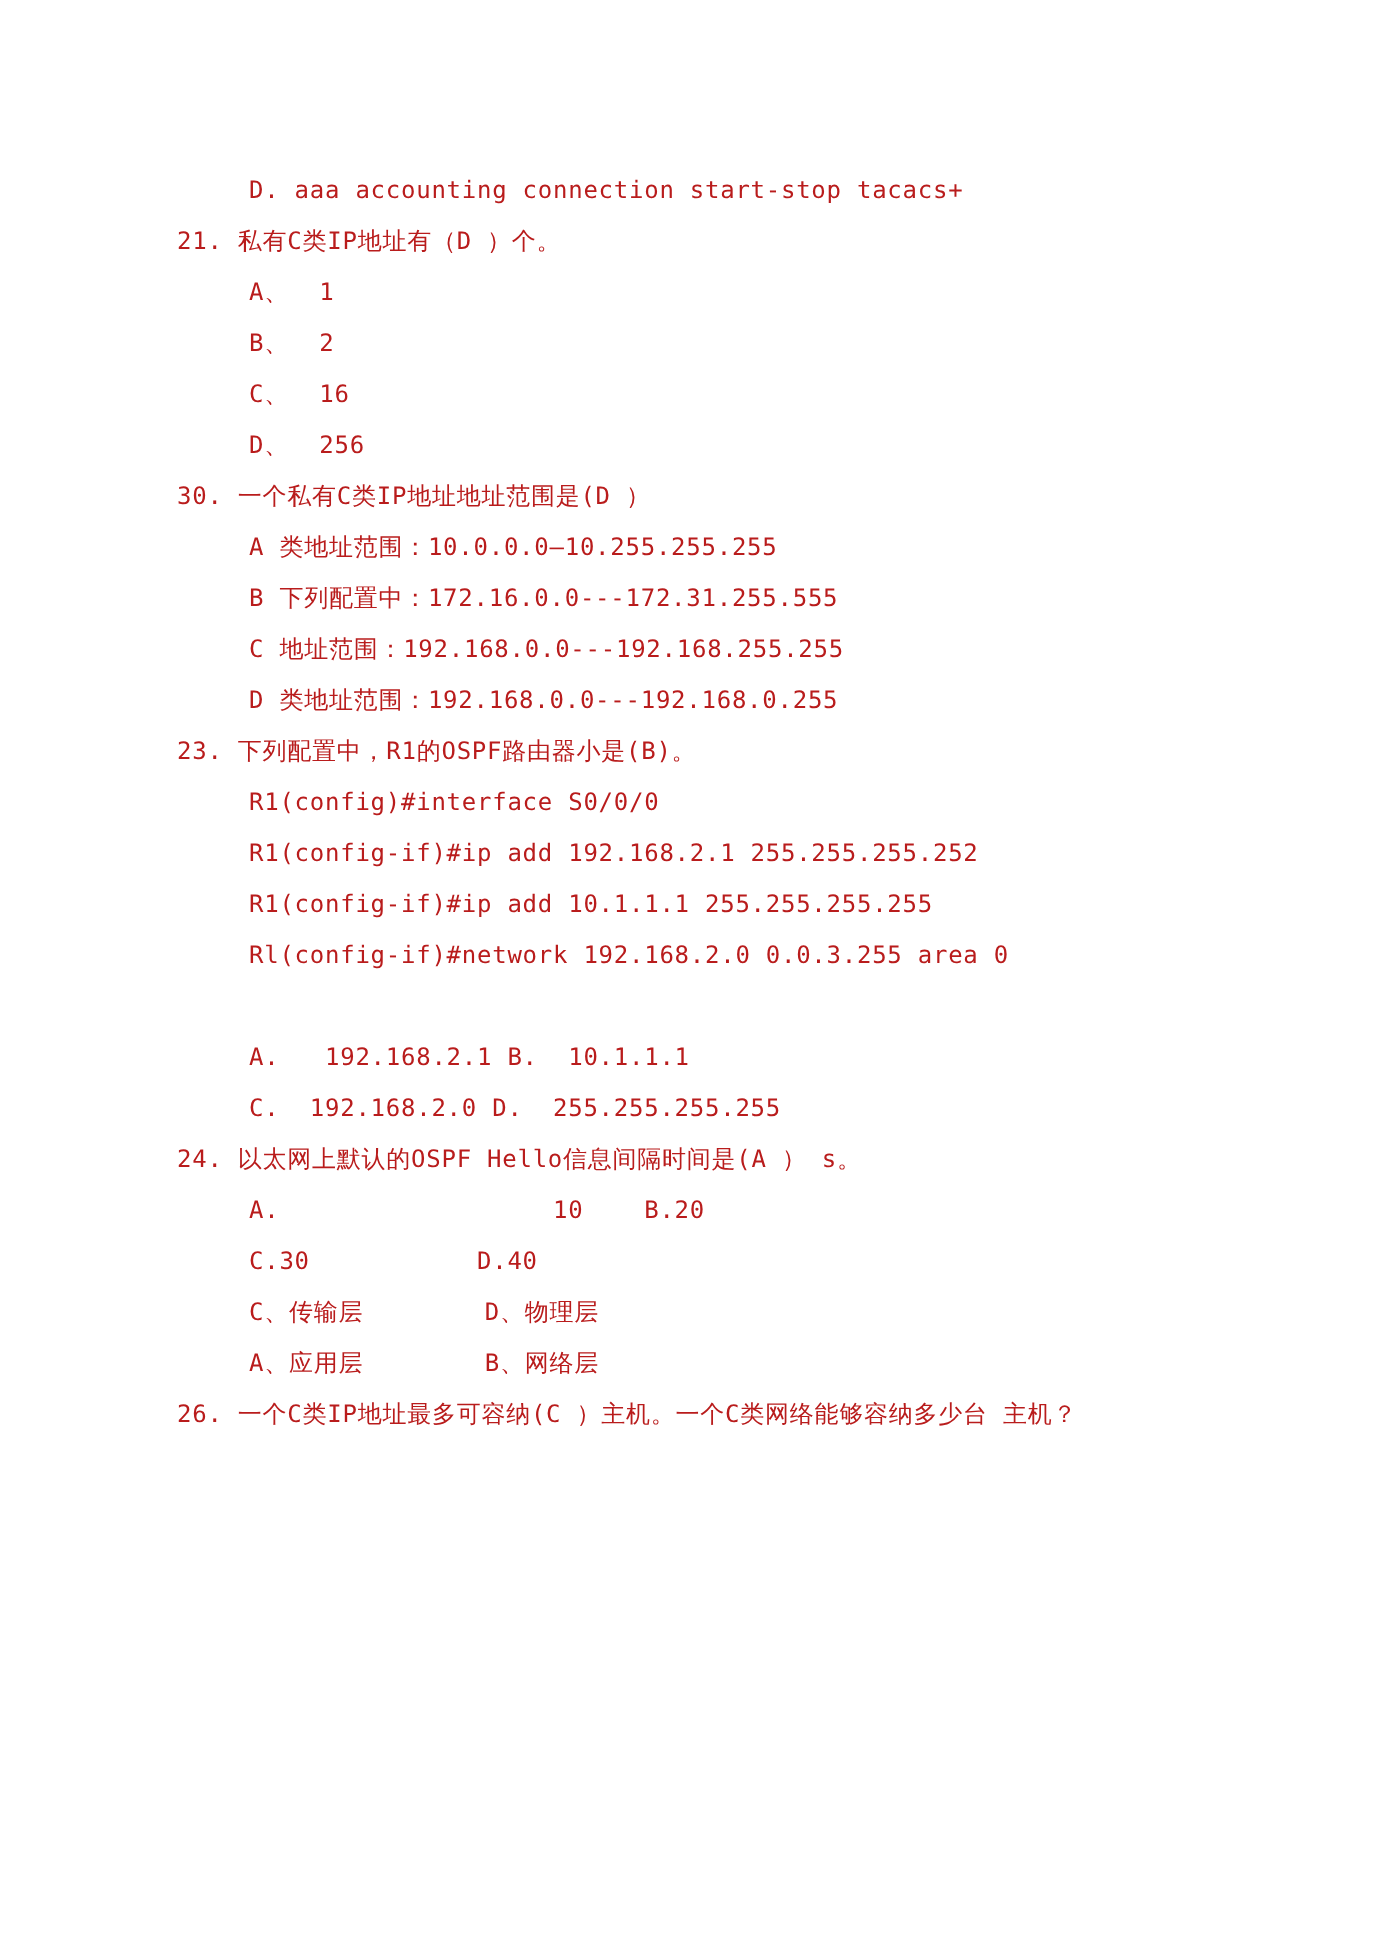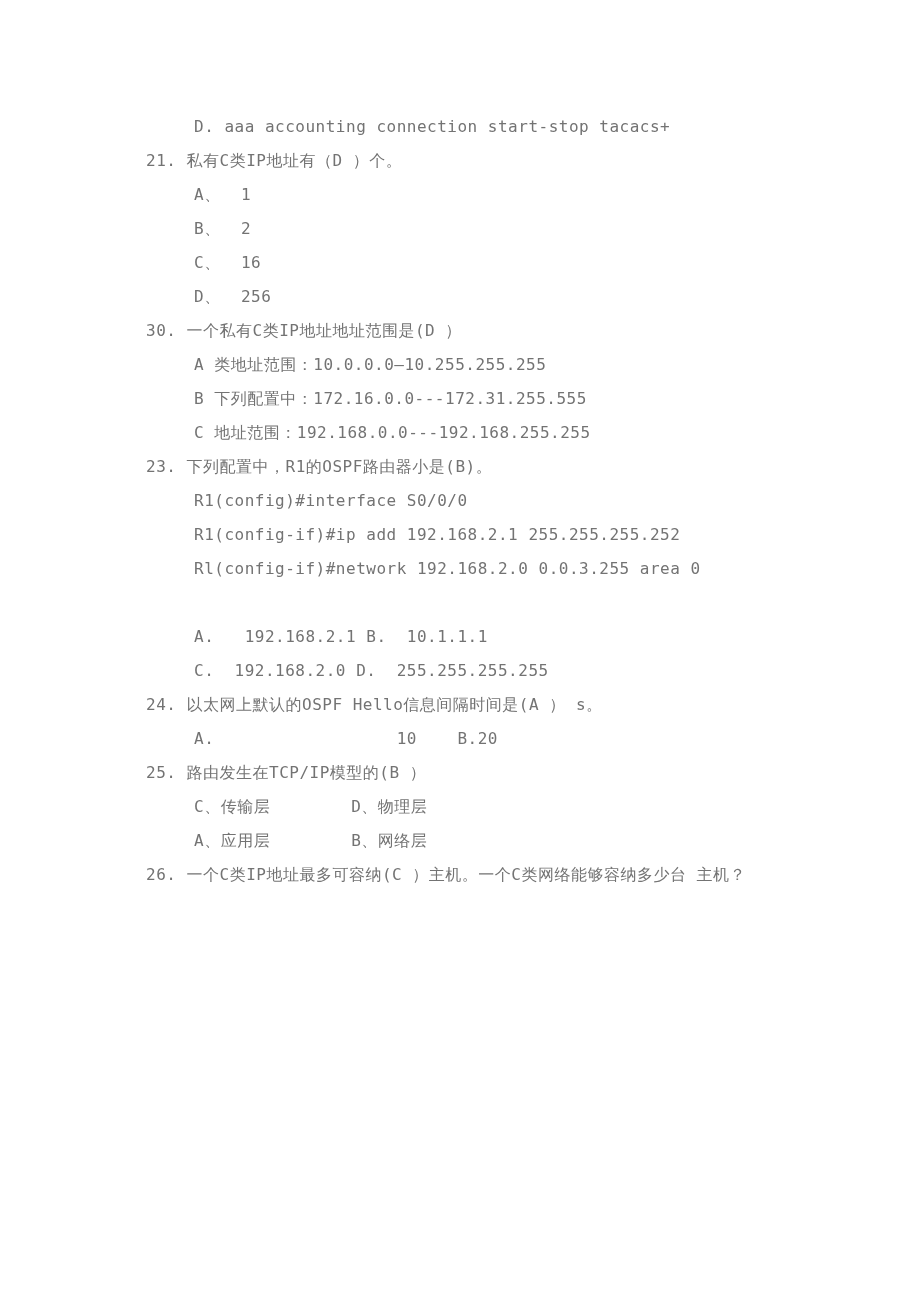--- a/index.html
+++ b/index.html
@@ -10,24 +10,23 @@
     width: 920px;
   }
   .page {
     padding: 110px 118px 60px 118px;
     box-sizing: border-box;
     width: 920px;
   }
   .line {
     font-size: 16px;
     line-height: 34px;
-    color: #737373;
+    color: #b91c1c;
     white-space: pre;
     letter-spacing: 0.5px;
-    margin-left: 28px;
   }
   .indent-opt {
     padding-left: 48px;
   }
   .indent-q {
     padding-left: 0;
   }
   .mono {
     font-family: "SimSun", "宋体", monospace;
   }
@@ -43,27 +42,29 @@
       <div class="line mono indent-opt">D. aaa accounting connection start-stop tacacs+</div>
       <div class="line mono indent-q">21. 私有C类IP地址有（D ）个。</div>
       <div class="line mono indent-opt">A、  1</div>
       <div class="line mono indent-opt">B、  2</div>
       <div class="line mono indent-opt">C、  16</div>
       <div class="line mono indent-opt">D、  256</div>
       <div class="line mono indent-q">30. 一个私有C类IP地址地址范围是(D ）</div>
       <div class="line mono indent-opt">A 类地址范围：10.0.0.0—10.255.255.255</div>
       <div class="line mono indent-opt">B 下列配置中：172.16.0.0---172.31.255.555</div>
       <div class="line mono indent-opt">C 地址范围：192.168.0.0---192.168.255.255</div>
+      <div class="line mono indent-opt">D 类地址范围：192.168.0.0---192.168.0.255</div>
       <div class="line mono indent-q">23. 下列配置中，R1的OSPF路由器小是(B)。</div>
       <div class="line mono indent-opt">R1(config)#interface S0/0/0</div>
       <div class="line mono indent-opt">R1(config-if)#ip add 192.168.2.1 255.255.255.252</div>
+      <div class="line mono indent-opt">R1(config-if)#ip add 10.1.1.1 255.255.255.255</div>
       <div class="line mono indent-opt">Rl(config-if)#network 192.168.2.0 0.0.3.255 area 0</div>
       <div class="gap"></div>
       <div class="line mono indent-opt">A.   192.168.2.1 B.  10.1.1.1</div>
       <div class="line mono indent-opt">C.  192.168.2.0 D.  255.255.255.255</div>
       <div class="line mono indent-q">24. 以太网上默认的OSPF Hello信息间隔时间是(A ） s。</div>
       <div class="line mono indent-opt">A.                  10    B.20</div>
-      <div class="line mono indent-q">25. 路由发生在TCP/IP模型的(B ）</div>
+      <div class="line mono indent-opt">C.30           D.40</div>
       <div class="line mono indent-opt">C、传输层        D、物理层</div>
       <div class="line mono indent-opt">A、应用层        B、网络层</div>
       <div class="line mono indent-q">26. 一个C类IP地址最多可容纳(C ）主机。一个C类网络能够容纳多少台 主机？</div>
     </div>
 </div>
 
 </body></html>

